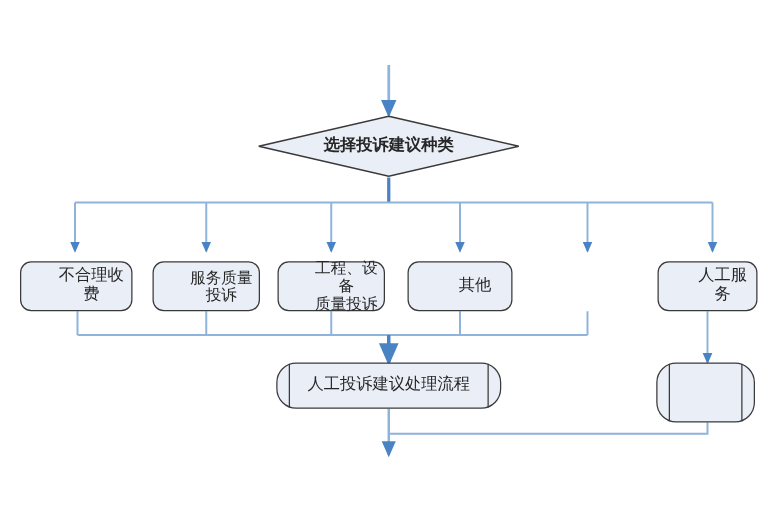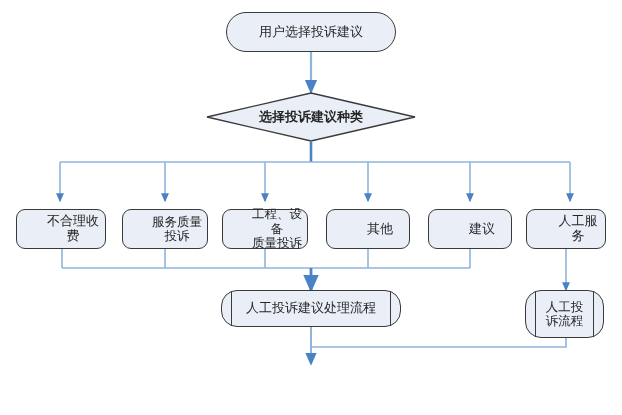--- a/index.html
+++ b/index.html
@@ -131,23 +131,20 @@
 
     <g>
       <path d="M 311 327 L 311 364" stroke="#8fb4dc" stroke-width="2.0" fill="none" marker-end="url(#ah)"></path>
     </g>
 
     <g>
       <path d="M 566 338 L 566 347 L 311 347" stroke="#8fb4dc" stroke-width="1.6" fill="none"></path>
     </g>
   </svg>
 
-  <div class="node n-terminator fs-13" style="left:226px; top:12px; width:170px; height:40px;">
-    <span class="label">用户选择投诉建议</span>
-  </div>
 
   <div class="node n-decision fs-13" style="left:206px; top:92px; width:210px; height:50px;font-weight:bold;">
     <svg class="dia" viewBox="0 0 210 50" preserveAspectRatio="none">
       <polygon points="105,1 209,25 105,49 1,25" fill="#e9eef7" stroke="#3a3a3a" stroke-width="1.3" vector-effect="non-scaling-stroke"></polygon>
     </svg>
     <span class="label">选择投诉建议种类</span>
   </div>
 
   <div class="node n-process fs-13" style="left:16px; top:209px; width:90px; height:40px;">
     <span class="label">不合理收费</span>
@@ -160,35 +157,30 @@
 
   <div class="node n-process fs-12" style="left:122px; top:209px; width:86px; height:40px;">
     <span class="label">服务质量
 投诉</span>
   </div>
 
   <div class="node n-process fs-13" style="left:326px; top:209px; width:84px; height:40px;text-align:right;">
     <span class="label">其他</span>
   </div>
 
-  <div class="node n-process fs-13" style="left:428px; top:209px; width:84px; height:40px;">
-    <span class="label">建议</span>
-  </div>
 
   <div class="node n-process fs-13" style="left:526px; top:209px; width:80px; height:40px;">
     <span class="label">人工服务</span>
   </div>
 
   <div class="node n-predefined fs-13" style="left:221px; top:290px; width:180px; height:37px;">
     <span class="bar left"></span>
     <span class="bar right"></span>
     <span class="label">人工投诉建议处理流程</span>
   </div>
 
   <div class="node n-predefined fs-12" style="left:525px; top:290px; width:79px; height:48px;">
     <span class="bar left"></span>
     <span class="bar right"></span>
-    <span class="label">人工投
-诉流程</span>
   </div>
 
 
 </div>
 
 </body></html>

